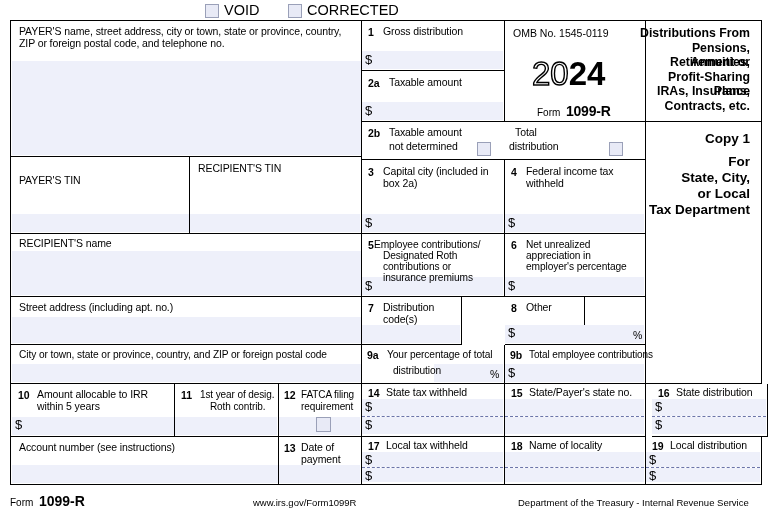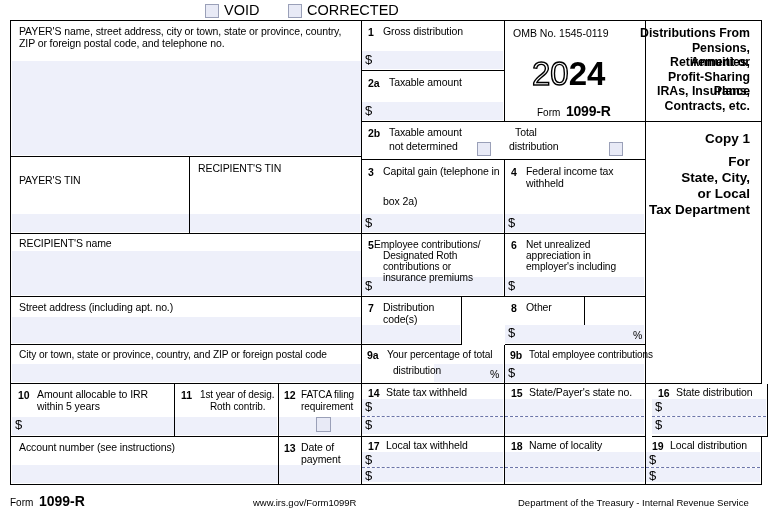--- a/index.html
+++ b/index.html
@@ -224,22 +224,22 @@
     <div class="abs lbl" style="left:153px; top:5px;">Total</div>
     <div class="abs lbl" style="left:147px; top:19px;">distribution</div>
     <div class="abs" style="left:247px; top:17px;">
       <span class="cbox" style="width:14px;height:14px;"></span>
     </div>
   </div>
 
   <div class="abs br bb" style="left:362px; top:160px; width:143px; height:74px;">
     <div class="abs fill" style="left:0px; top:54px; width:141px; height:18px;"></div>
     <div class="abs num" style="left:6px; top:6px;">3</div>
-    <div class="abs lbl" style="left:21px; top:6px;">Capital gain (telephone in</div>
-    <div class="abs lbl" style="left:21px; top:36px;">box 2a)</div>
+    <div class="abs lbl" style="left:21px; top:6px;">Capital city (included in</div>
+    <div class="abs lbl" style="left:21px; top:18px;">box 2a)</div>
     <div class="abs dollar" style="left:3px; top:56px;">$</div>
   </div>
 
   <div class="abs br bb" style="left:505px; top:160px; width:141px; height:74px;">
     <div class="abs fill" style="left:0px; top:54px; width:139px; height:18px;"></div>
     <div class="abs num" style="left:6px; top:6px;">4</div>
     <div class="abs lbl" style="left:21px; top:6px;">Federal income tax</div>
     <div class="abs lbl" style="left:21px; top:18px;">withheld</div>
     <div class="abs dollar" style="left:3px; top:56px;">$</div>
   </div>
@@ -252,21 +252,21 @@
     <div class="abs lbl" style="left:21px; top:27px; font-size:10.2px;">contributions or</div>
     <div class="abs lbl" style="left:21px; top:38px; font-size:10.2px;">insurance premiums</div>
     <div class="abs dollar" style="left:3px; top:45px;">$</div>
   </div>
 
   <div class="abs br bb" style="left:505px; top:234px; width:141px; height:63px;">
     <div class="abs fill" style="left:0px; top:43px; width:139px; height:18px;"></div>
     <div class="abs num" style="left:6px; top:5px;">6</div>
     <div class="abs lbl" style="left:21px; top:5px; font-size:10.2px;">Net unrealized</div>
     <div class="abs lbl" style="left:21px; top:16px; font-size:10.2px;">appreciation in</div>
-    <div class="abs lbl" style="left:21px; top:27px; font-size:10.2px;">employer's including</div>
+    <div class="abs lbl" style="left:21px; top:27px; font-size:10.2px;">employer's percentage</div>
     <div class="abs dollar" style="left:3px; top:45px;">$</div>
   </div>
 
   <div class="abs br bb" style="left:362px; top:297px; width:100px; height:48px;">
     <div class="abs fill" style="left:0px; top:28px; width:98px; height:18px;"></div>
     <div class="abs num" style="left:6px; top:5px;">7</div>
     <div class="abs lbl" style="left:21px; top:5px;">Distribution</div>
     <div class="abs lbl" style="left:21px; top:17px;">code(s)</div>
   </div>
 

